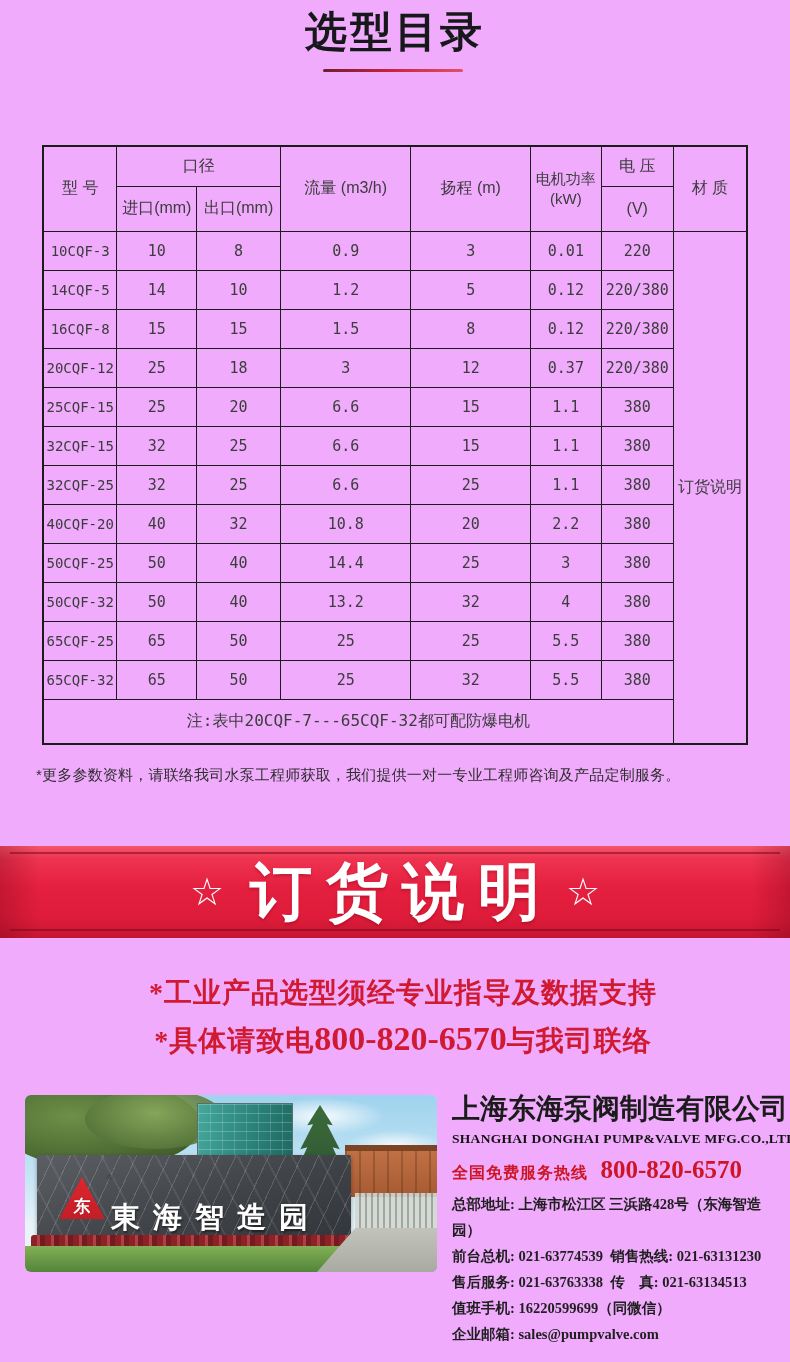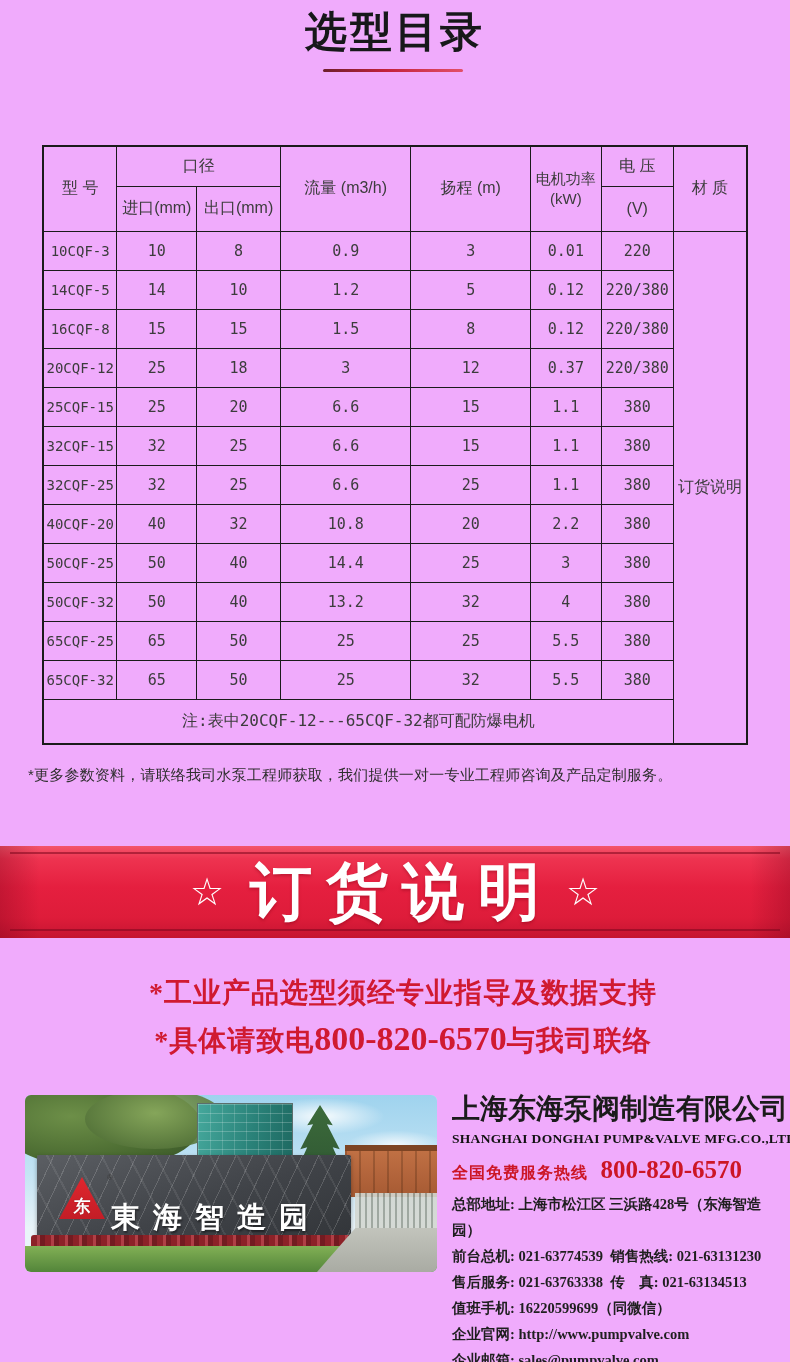--- a/index.html
+++ b/index.html
@@ -34,21 +34,21 @@
   .hdr { font-size:16px; color:#3c3c3c; }
   .hrow1 td, .hrow1 th { height:40px; }
   .hrow2 td, .hrow2 th { height:45px; }
   .drow td { height:39px; font-family:"DejaVu Sans Mono","Liberation Mono",monospace; font-size:15px; }
   .drow td.model { font-size:14px; }
   .nrow td { height:45px; font-size:16px; font-family:"DejaVu Sans Mono","Liberation Mono",monospace; }
   td.material-cell { font-size:16px; color:#3c3c3c; font-family:"Liberation Sans",sans-serif; }
   .two-line { line-height:1.35; font-size:15px; display:block; }
   
   .footnote {
-    position:absolute; left:28px; top:766px; width:710px;
+    position:absolute; left:36px; top:766px; width:710px;
     font-size:15px; color:#2e2e2e; letter-spacing:0.2px;
   }
   
   .banner {
     position:absolute; left:0; top:846px; width:790px; height:92px;
     background:
       linear-gradient(90deg, rgba(110,0,22,.28) 0, rgba(110,0,22,0) 5%, rgba(110,0,22,0) 95%, rgba(110,0,22,.28) 100%),
       linear-gradient(180deg,#f4556b 0%, #ee3350 14%, #e51f3f 45%, #de1c3a 78%, #c51531 100%);
     display:flex; align-items:center; justify-content:center;
   }
@@ -283,21 +283,21 @@
     <tr class="drow">
       <td class="model">65CQF-32</td>
       <td>65</td>
       <td>50</td>
       <td>25</td>
       <td>32</td>
       <td>5.5</td>
       <td>380</td>
     </tr>
     <tr class="nrow">
-      <td colspan="7">注:表中20CQF-12---65CQF-32都可配防爆电机</td>
+      <td colspan="7">注:表中20CQF-7---65CQF-32都可配防爆电机</td>
     </tr>
   </tbody>
     </table>
 
   <div class="footnote">*更多参数资料，请联络我司水泵工程师获取，我们提供一对一专业工程师咨询及产品定制服务。</div>
 
   <div class="banner">
     <div class="banner-line top"></div>
     <div class="banner-line bottom"></div>
     <div class="banner-content">
@@ -336,18 +336,17 @@
     <div class="company-name-en">SHANGHAI DONGHAI PUMP&amp;VALVE MFG.CO.,LTD.</div>
     <div class="hotline">
       <span class="hotline-label">全国免费服务热线</span>
       <span class="hotline-number">800-820-6570</span>
     </div>
     <ul class="contact-list">
       <li class="contact-line">总部地址: 上海市松江区 三浜路428号（东海智造园）</li>
       <li class="contact-line">前台总机: 021-63774539  销售热线: 021-63131230</li>
       <li class="contact-line">售后服务: 021-63763338  传　真: 021-63134513</li>
       <li class="contact-line">值班手机: 16220599699（同微信）</li>
-      <li class="contact-line">企业官网: http://www.pumpvalve.com</li>
       <li class="contact-line">企业邮箱: sales@pumpvalve.com</li>
     </ul>
   </div>
 
 </div>
 
 </body></html>

